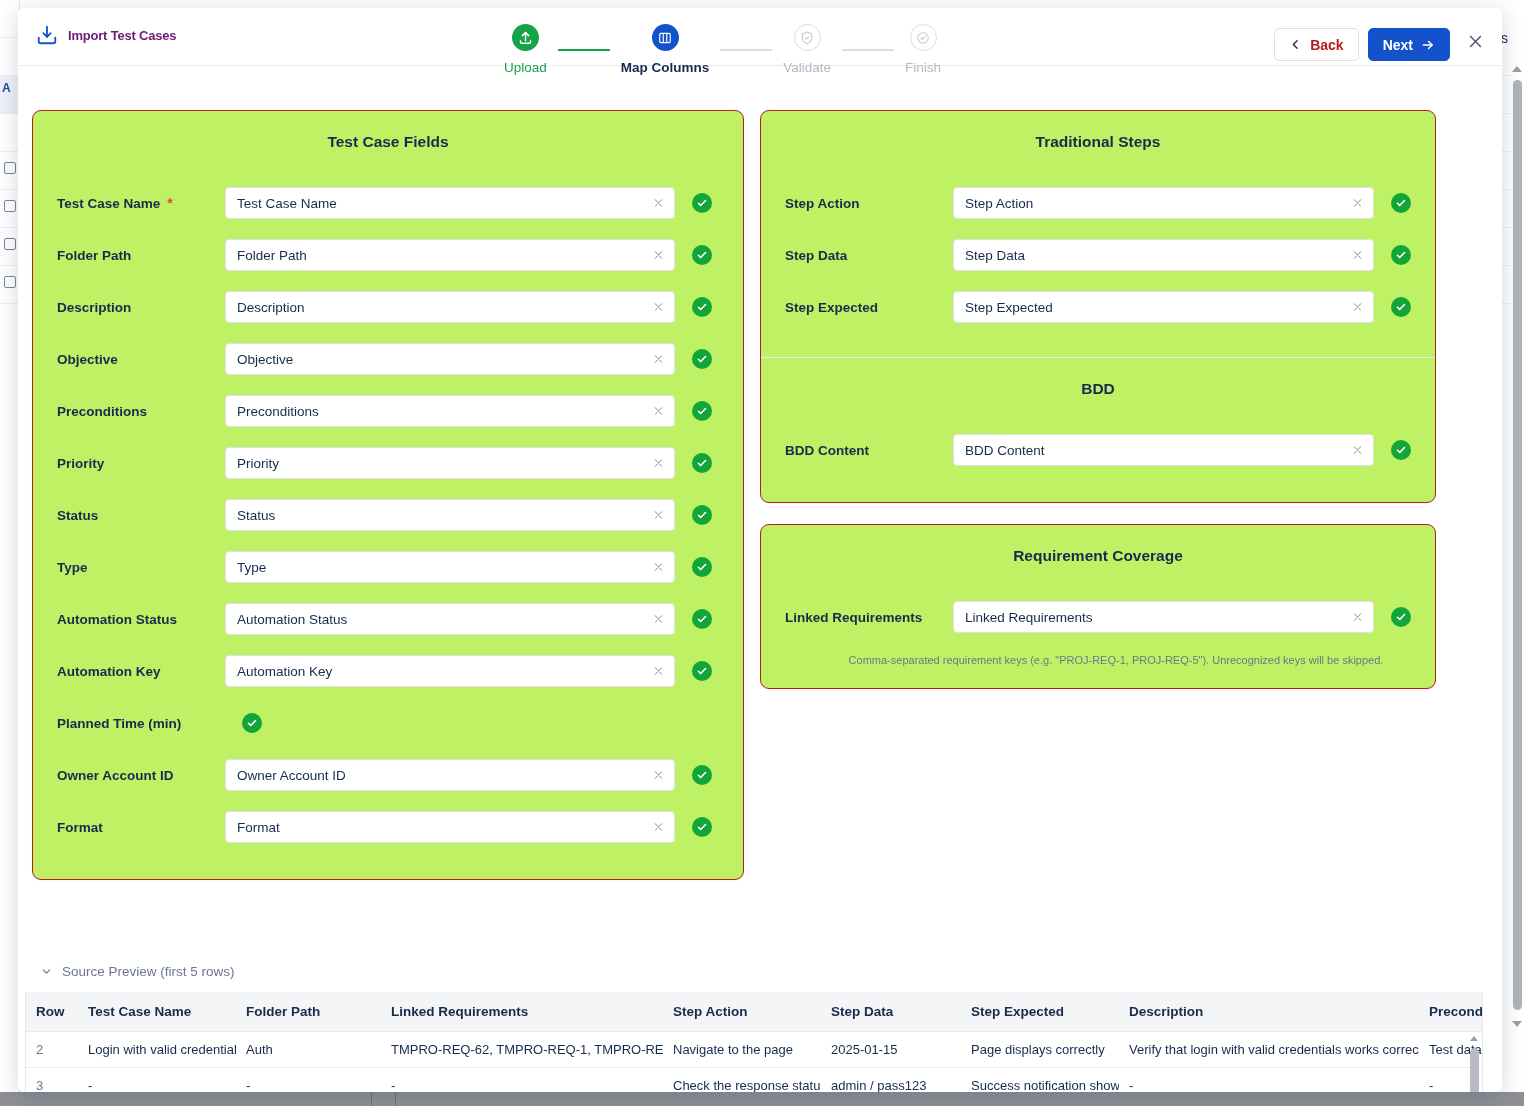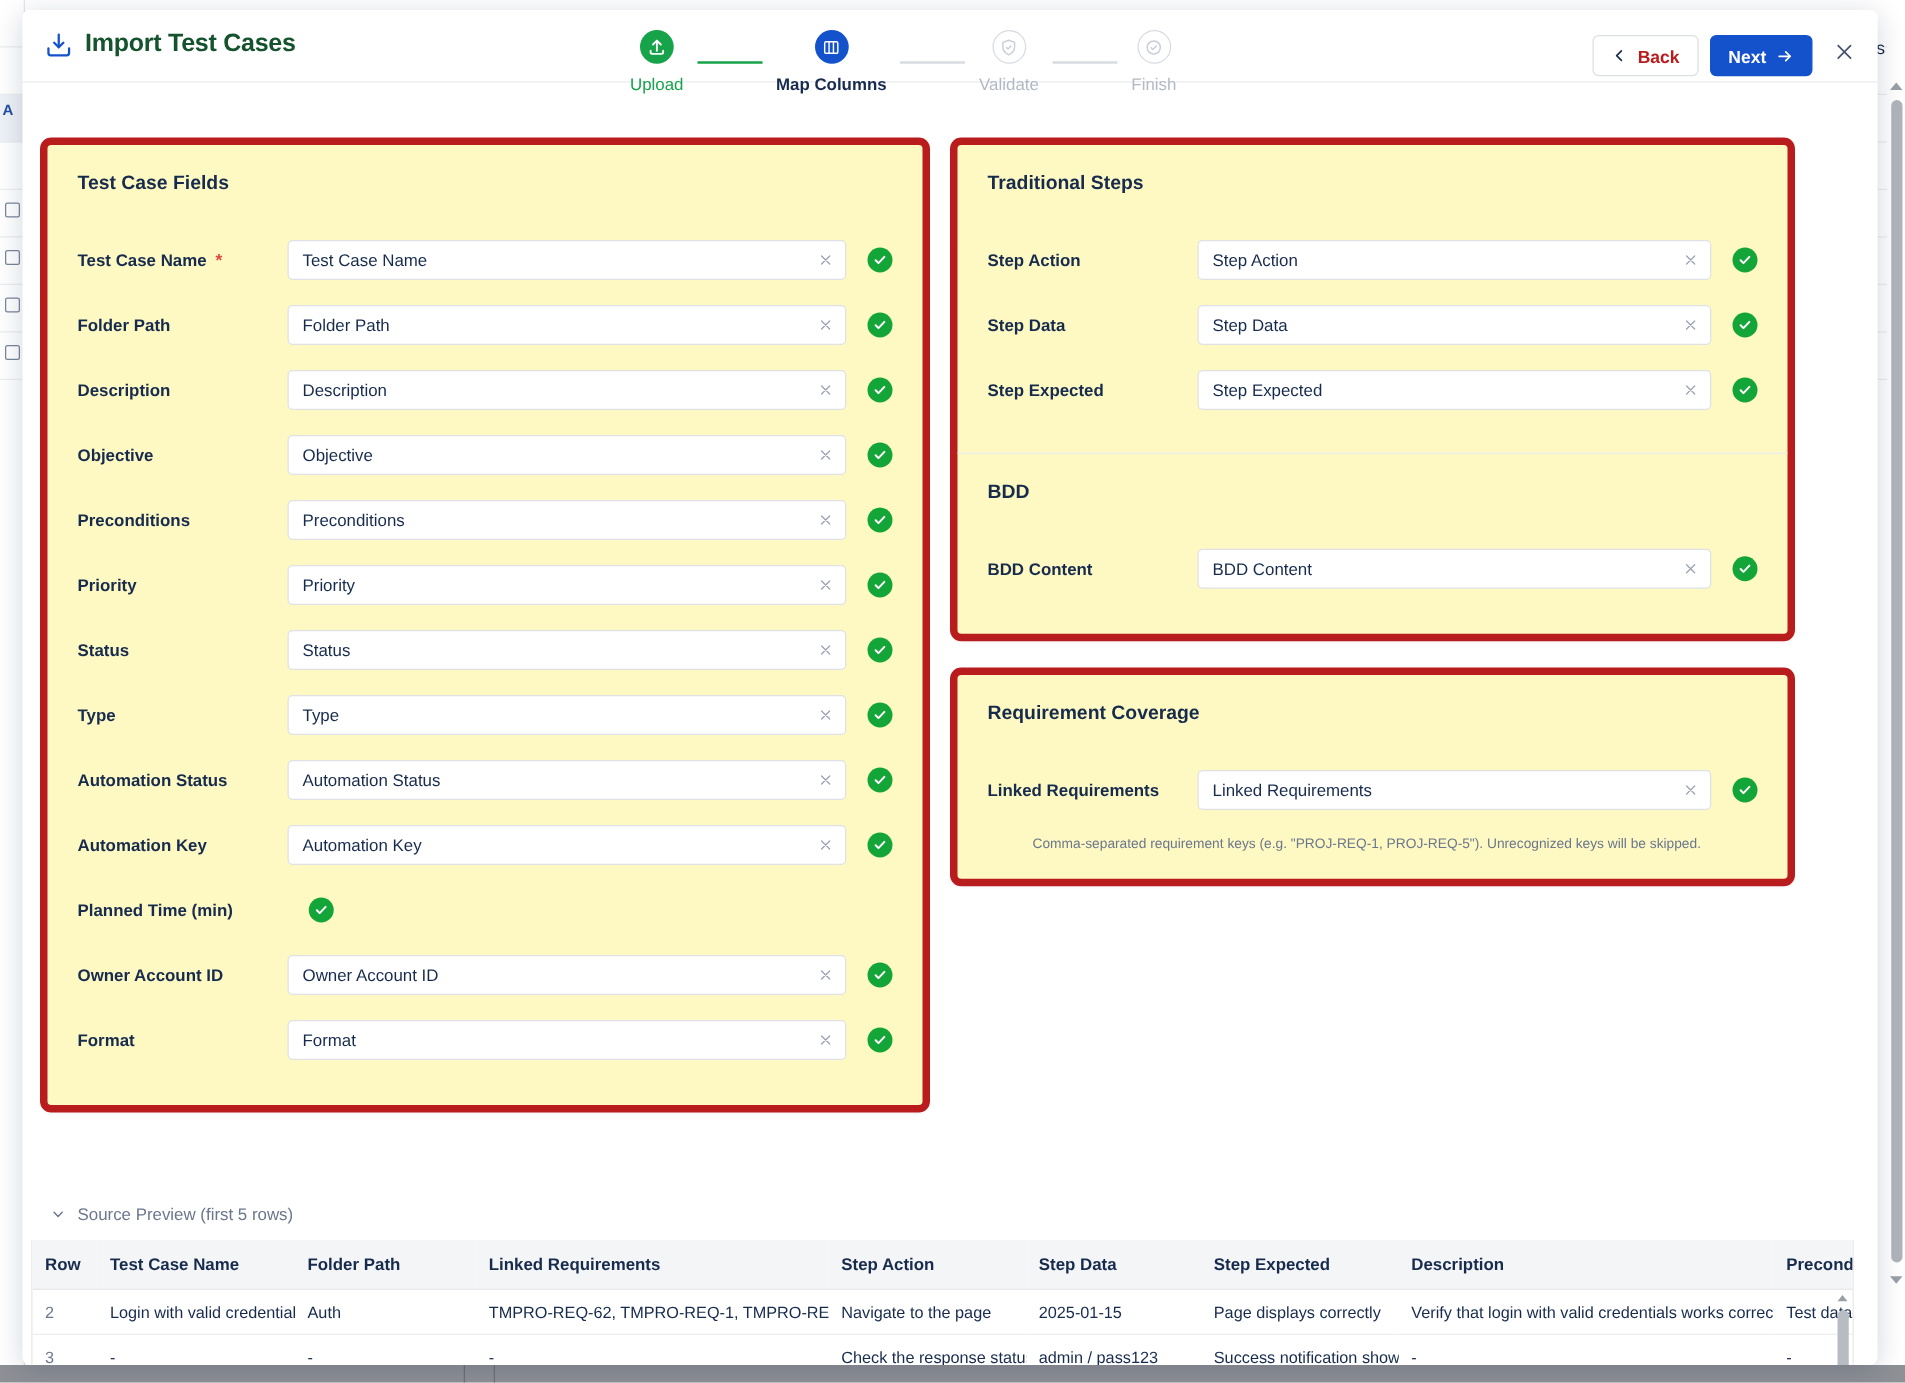--- a/index.html
+++ b/index.html
@@ -45,21 +45,21 @@
   }
 
   .modal-header {
     position: relative;
     height: 58px;
     border-bottom: 1px solid #e9ebef;
     background: #fff;
   }
   .title-wrap { position: absolute; left: 18px; top: 16px; display: flex; align-items: center; gap: 10px; }
   .import-icon { width: 22px; height: 22px; display: block; }
-  .modal-title { font-size: 20px; font-weight: 700; color: #14532d; letter-spacing: -0.2px; }
+  .modal-title { font-size: 13px; font-weight: 700; color: #701a75; letter-spacing: -0.2px; }
 
   
   .stepper { position: absolute; left: 486px; top: 16px; display: flex; align-items: center; }
   .step { display: flex; align-items: center; gap: 9px; flex-direction: column; }
   .step-dot { width: 27px; height: 27px; border-radius: 50%; display: flex; align-items: center; justify-content: center; flex: none; }
   .step-dot.done { background: #16a34a; }
   .step-dot.active { background: #1452cc; }
   .step-dot.todo { background: #ffffff; border: 1.5px solid #d7dbe3; }
   .step-label { font-size: 13.5px; white-space: nowrap; }
   .step-label.done { color: #16a34a; font-weight: 400; }
@@ -74,24 +74,25 @@
   .btn-next { background: #1452cc; border: 1px solid #1452cc; color: #fff; }
   .close-x { position: absolute; right: 14px; top: 20px; width: 26px; height: 26px; display: flex; align-items: center; justify-content: center; cursor: pointer; }
 
   
   .modal-body { position: relative; height: 1026px; }
 
   .col-left  { position: absolute; left: 14px; top: 44px; width: 712px; }
   .col-right { position: absolute; left: 742px; top: 44px; width: 676px; }
 
   .card {
-    background: #fef9c3;
-    border: 6px solid #b91c1c;
+    background: #bef264;
+    border: 1px solid #b91c1c;
     border-radius: 9px;
     box-shadow: 0 1px 2px rgba(9,30,66,0.04);
+    text-align: center;
   }
   .card-title { font-size: 15.5px; font-weight: 700; color: #172b4d; }
 
   .section-divider { height: 1px; background: #e9ebef; }
 
   .field-row { display: flex; align-items: center; height: 52px; }
   .field-label {
     width: 168px; flex: none;
     font-size: 13.5px; font-weight: 700; color: #172b4d;
     display: flex; align-items: center; gap: 7px;

